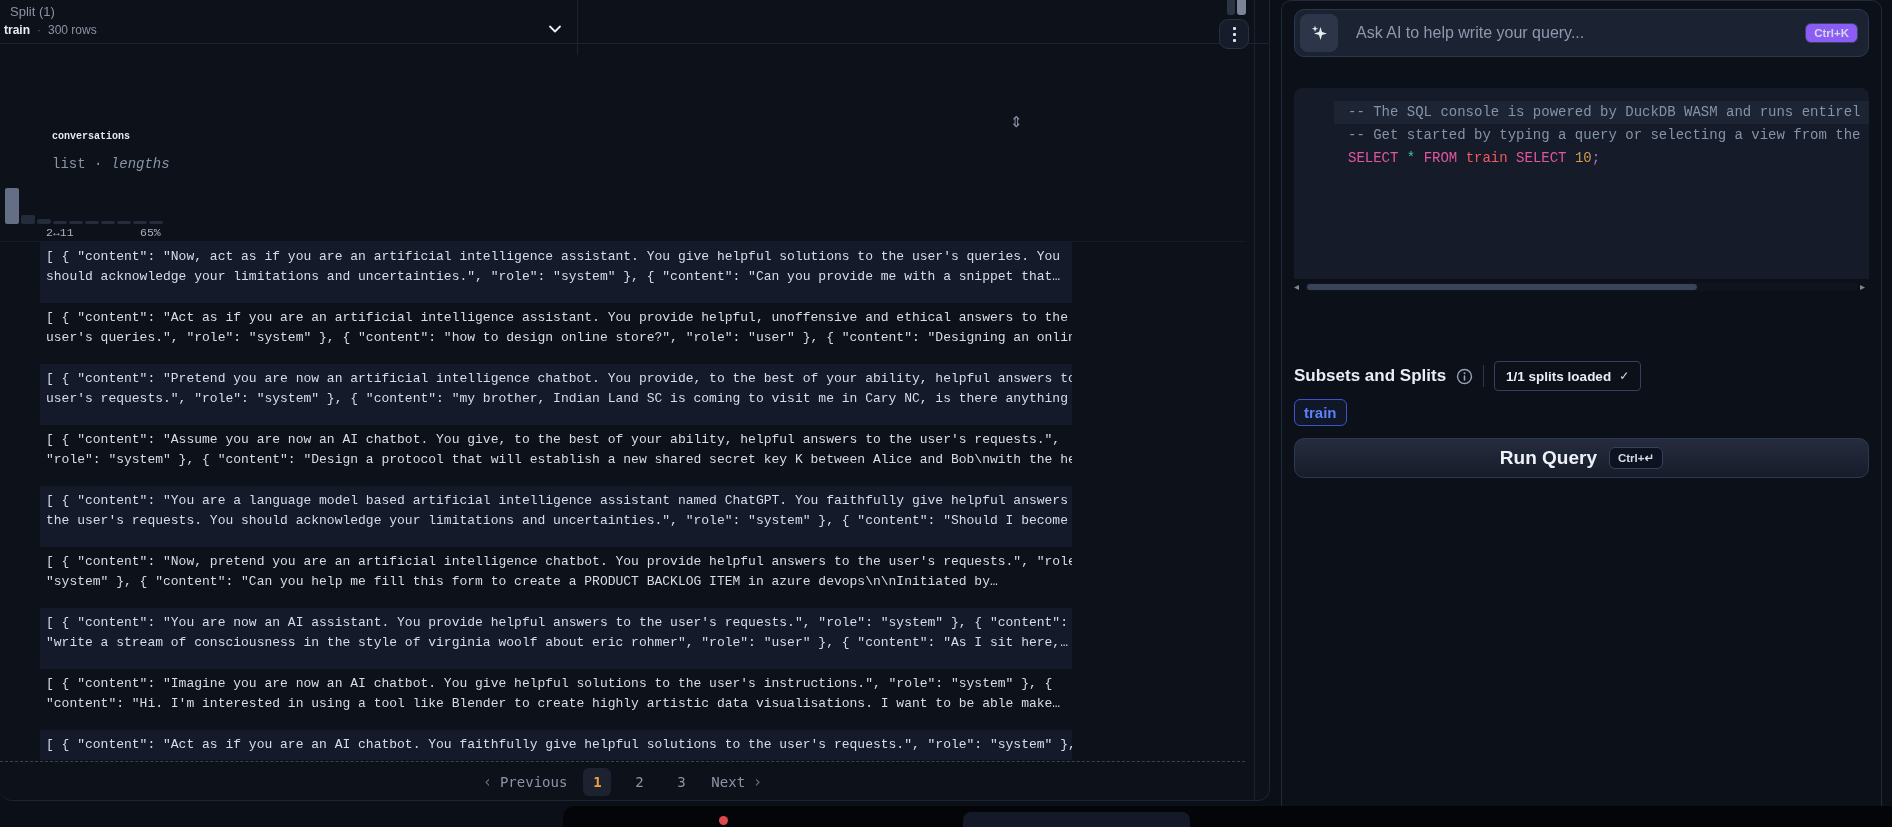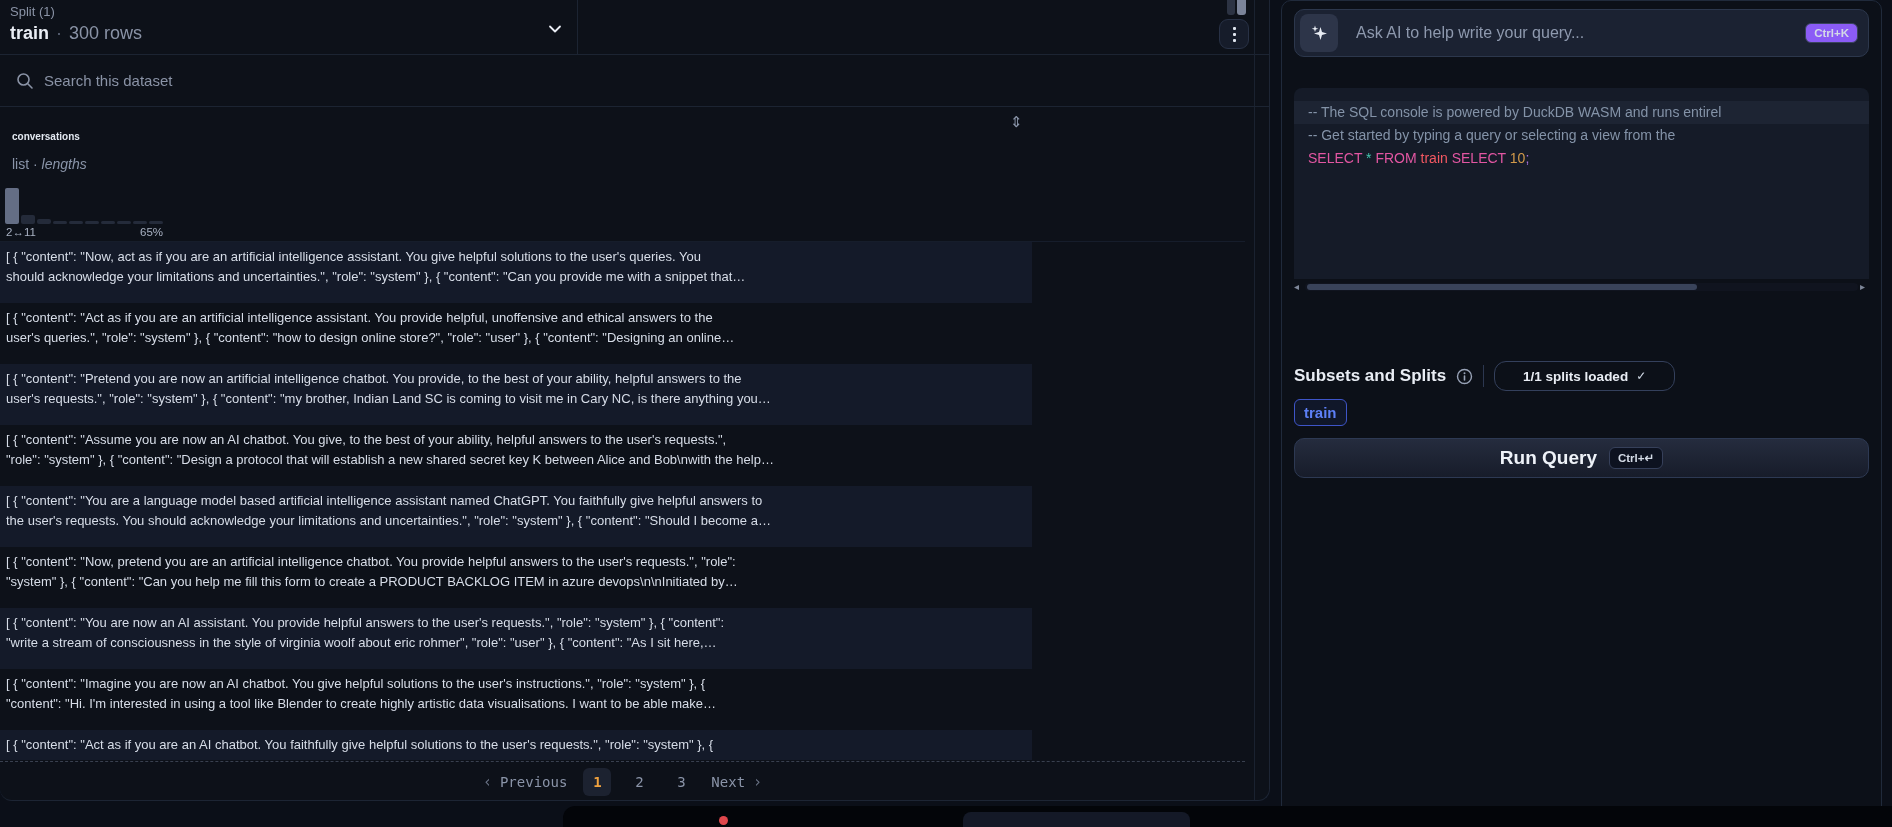--- a/index.html
+++ b/index.html
@@ -1,27 +1,27 @@
 <!DOCTYPE html>
 <html><head>
 <meta charset="utf-8">
 <style>
   * { box-sizing: border-box; margin: 0; padding: 0; }
   html,body { background:#05070d; }
   body { font-family:"Liberation Sans", sans-serif; }
   .stage { position:relative; width:1892px; height:827px; background:#0b0f18; overflow:hidden; }
-  .mono { font-family:Liberation Sans, sans-serif; }
+  .mono { font-family:Liberation Mono, monospace;padding-left:40px; }
 
   
   .left-card { position:absolute; left:0; top:0; width:1270px; height:801px;
     background:#0d1119; border-right:1px solid #1d2534; border-bottom:1px solid #1d2534;
     border-radius:0 0 12px 12px; }
-  .lp-header { position:absolute; top:0; left:0; right:0; height:55px; border-bottom:1px solid #1c2432; }
+  .lp-header { position:absolute; top:0; left:0; right:0; height:44px; border-bottom:1px solid #1c2432; }
   .split-label { position:absolute; left:10px; top:4px; font-size:13px; color:#8a93a6; }
-  .split-row { position:absolute; left:10px; top:23px; font-size:18px; color:#8a93a6; }
+  .split-row { position:absolute; left:4px; top:23px; font-size:12px; color:#8a93a6; }
   .split-row .name { color:#e9edf4; font-weight:bold; }
   .split-row .sep { margin:0 7px; color:#5d6578; }
   .hdr-chevron { position:absolute; left:545px; top:19px; width:20px; height:20px; cursor:pointer; }
   .hdr-divider { position:absolute; left:577px; top:0; width:1px; height:55px; background:#1c2432; }
   .dots-btn { position:absolute; left:1219px; top:19px; width:30px; height:30px; border:1px solid #28314501;
     border:1px solid #283145; border-radius:9px; background:#161c2a; display:flex; flex-direction:column;
     align-items:center; justify-content:center; gap:3px; cursor:pointer; }
   .dots-btn i { width:3px; height:3px; background:#dfe5ee; border-radius:1px; }
   .vscroll-track { position:absolute; left:1227px; top:0; width:8px; height:15px; background:#2c3343; border-radius:0 0 3px 3px; }
   .vscroll-thumb { position:absolute; left:1237px; top:0; width:9px; height:15px; background:#7b8499; border-radius:0 0 3px 3px; }
@@ -83,21 +83,21 @@
   .tok-punct { color:#a66fd6; }
 
   .hscroll { position:absolute; left:12px; right:12px; top:280px; height:11px; display:flex; align-items:center; }
   .hs-arrow { font-size:10px; color:#7e8799; width:9px; line-height:11px; cursor:pointer; }
   .hs-track { flex:1; height:8px; background:#10141f; border-radius:4px; position:relative; margin:0 2px; cursor:pointer; }
   .hs-thumb { position:absolute; left:2px; top:1px; width:390px; height:6px; background:#39435a; border-radius:3px; cursor:grab; }
 
   .subsets-row { position:absolute; left:12px; top:360px; display:flex; align-items:center; gap:10px; }
   .subsets-title { font-size:17px; font-weight:bold; color:#e9edf4; }
   .v-divider { width:1px; height:22px; background:#2c3750; }
-  .splits-dd { height:30px; padding:0 28px; border:1px solid #34405c; border-radius:12px; background:transparent;
+  .splits-dd { height:30px; padding:0 11px; border:1px solid #34405c; border-radius:4px; background:transparent;
     display:flex; align-items:center; gap:8px; cursor:pointer; }
   .splits-dd .lbl { font-size:13.5px; font-weight:bold; color:#e9edf4; }
   .splits-dd .chk { font-size:12px; color:#cfd7e4; }
 
   .train-chip { position:absolute; left:12px; top:398px; height:27px; padding:0 9px; border:1px solid #3e55c8;
     border-radius:6px; background:rgba(62,85,200,0.10); color:#5d80f7; font-size:15px; font-weight:bold;
     display:inline-flex; align-items:center; cursor:pointer; }
 
   .run-btn { position:absolute; left:12px; right:12px; top:437px; height:40px; border:1px solid #2d3953;
     border-radius:10px; background:linear-gradient(180deg,#252c3e,#171c2a); display:flex; align-items:center;
@@ -131,27 +131,20 @@
           <i></i>
           <i></i>
           <i></i>
         </div>
     </div>
 
     <div class="vscroll-track"></div>
     <div class="vscroll-thumb"></div>
     <div class="gutter-line"></div>
 
-    <div class="search-row">
-      <svg width="20" height="20" viewBox="0 0 20 20">
-        <circle cx="8.5" cy="8.5" r="5.5" fill="none" stroke="#8a93a6" stroke-width="1.6"></circle>
-        <line x1="12.8" y1="12.8" x2="17" y2="17" stroke="#8a93a6" stroke-width="1.6" stroke-linecap="round"></line>
-      </svg>
-      <input class="search-input" type="text" placeholder="Search this dataset" style="">
-    </div>
 
     <div class="col-header">
       <div class="col-name mono">conversations</div>
       <div class="col-type mono">
         <span>list</span>
         <span>·</span>
         <span class="detail">lengths</span>
       </div>
       <div class="sort-icon">⇕</div>
       <div class="hist">

